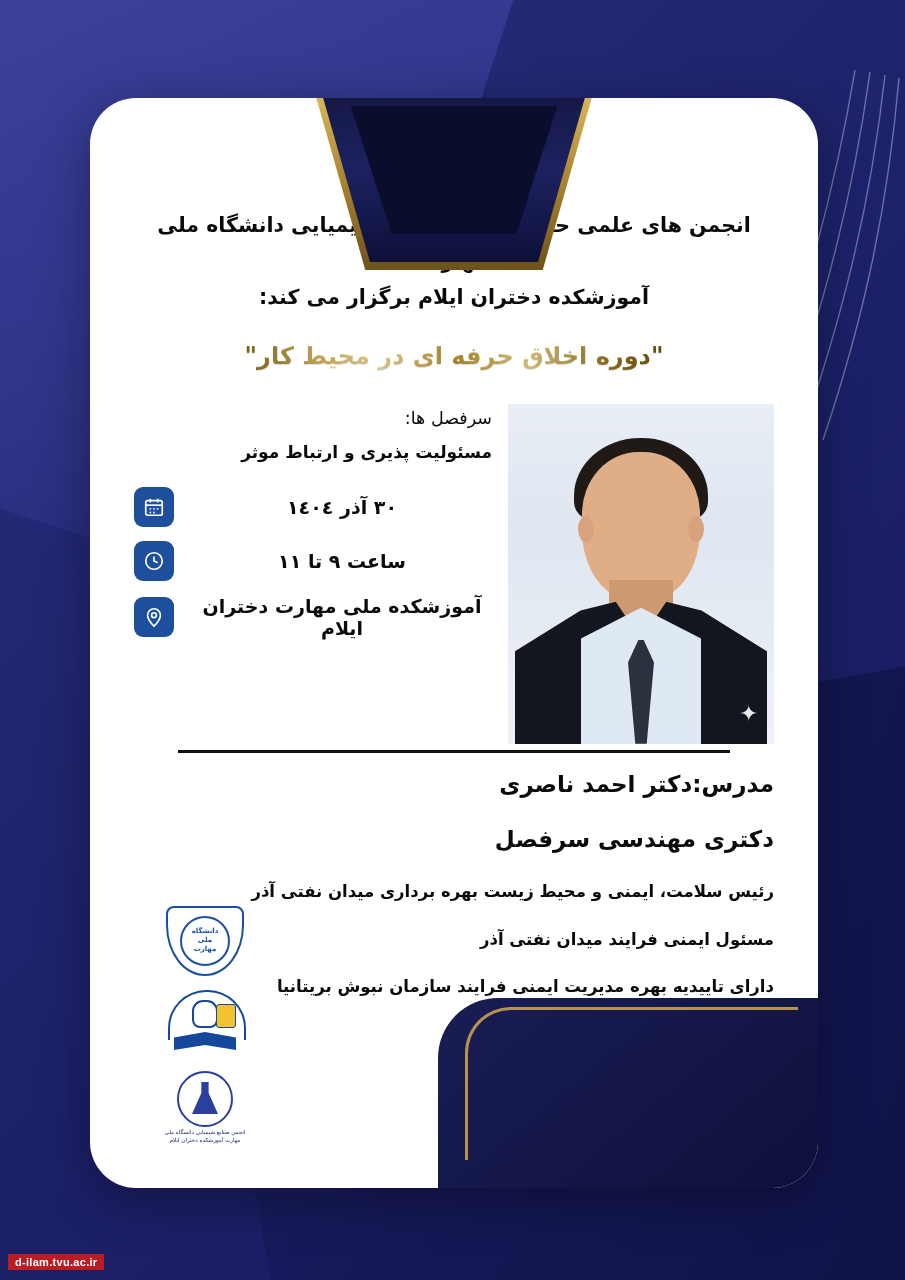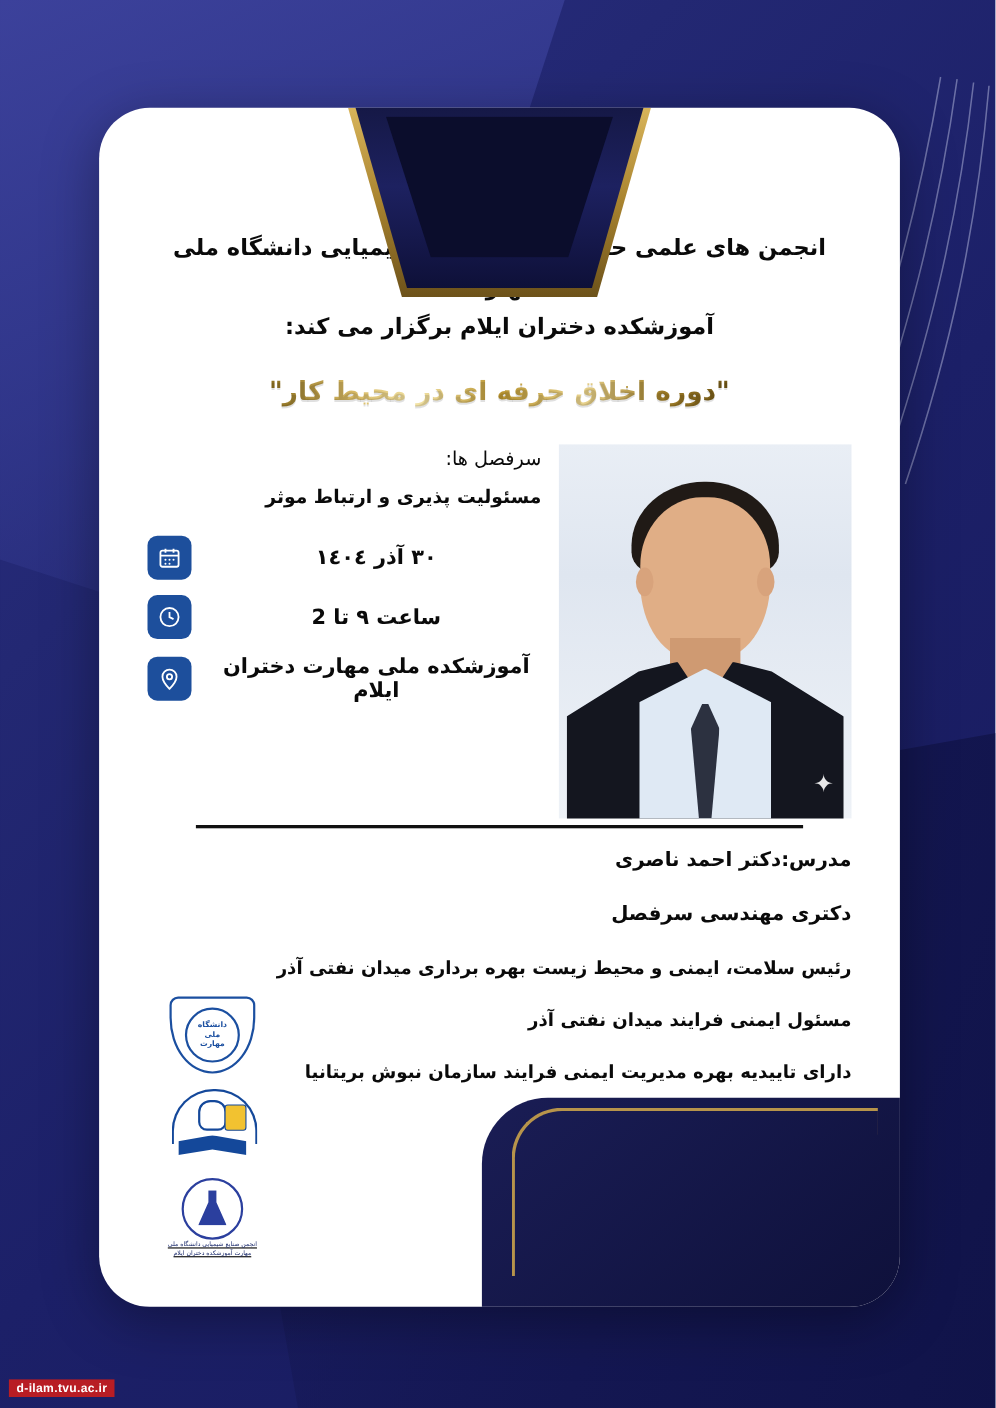--- a/index.html
+++ b/index.html
@@ -304,35 +304,34 @@
     margin: 6px 44px 0 44px;
     width: auto;
   }
   .speaker-block {
     direction: rtl;
     text-align: right;
     margin-top: 18px;
     padding-left: 4px;
   }
   .speaker-line {
-    font-size: 18px;
+    font-size: 23px;
     font-weight: bold;
     color: #0a0a0a;
     line-height: 1.2;
     margin-bottom: 28px;
   }
   .speaker-line.small { font-size: 16.5px; }
   
   .logos {
     position: absolute;
-    left: 36px;
+    left: 48px;
     bottom: 36px;
     width: 110px;
     z-index: 4;
-    text-decoration: underline;
   }
   .logo {
     width: 86px;
     height: 72px;
     margin-bottom: 10px;
     position: relative;
   }
   .logo-caption {
     font-size: 5.6px;
     text-align: center;
@@ -519,21 +518,21 @@
                   <circle cx="8" cy="14" r="1" fill="#ffffff" stroke="none"></circle>
                   <circle cx="12" cy="14" r="1" fill="#ffffff" stroke="none"></circle>
                   <circle cx="16" cy="14" r="1" fill="#ffffff" stroke="none"></circle>
                   <circle cx="8" cy="18" r="1" fill="#ffffff" stroke="none"></circle>
                   <circle cx="12" cy="18" r="1" fill="#ffffff" stroke="none"></circle>
                 </svg>
               </div>
             </div>
 
             <div class="meta-row">
-              <div class="meta-text">ساعت ٩ تا 2</div>
+              <div class="meta-text">ساعت ٩ تا ١١</div>
               <div class="meta-icon">
                 <svg viewBox="0 0 24 24" fill="none" stroke="#ffffff" stroke-width="1.8">
                   <circle cx="12" cy="12" r="9"></circle>
                   <polyline points="12,7 12,12 16,14"></polyline>
                 </svg>
               </div>
             </div>
 
             <div class="meta-row">
               <div class="meta-text">آموزشکده ملی مهارت دختران ایلام</div>

